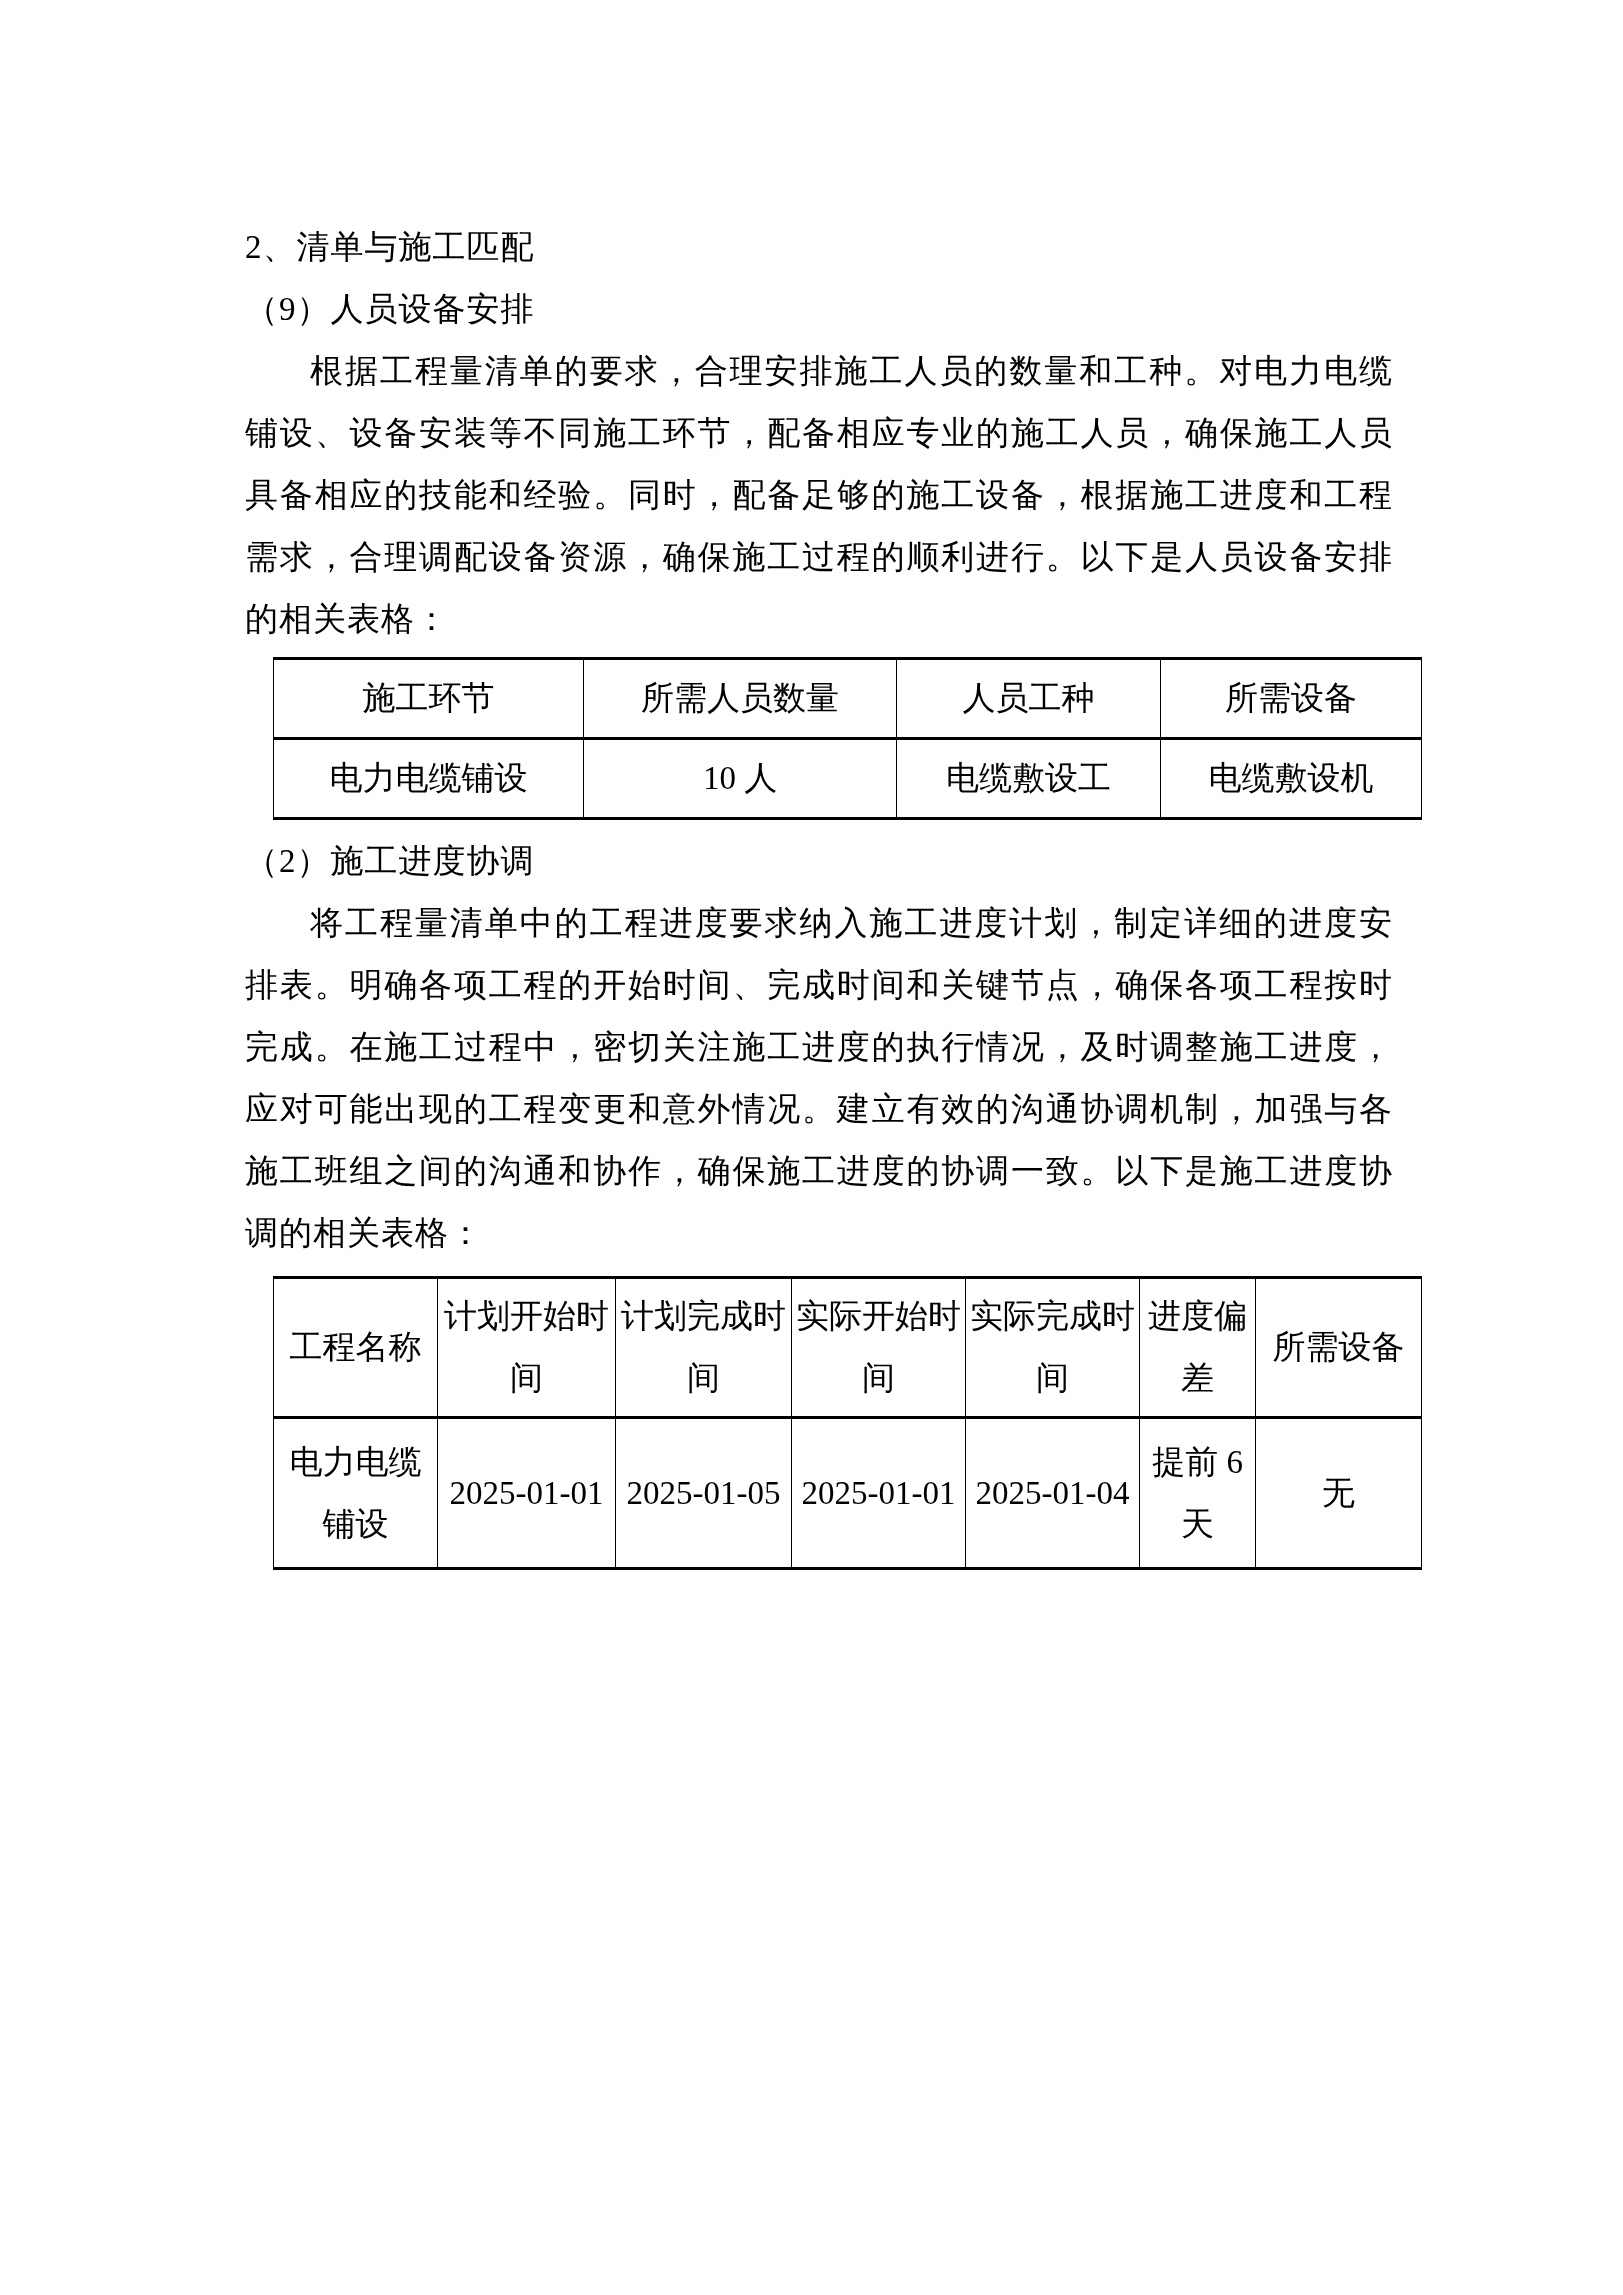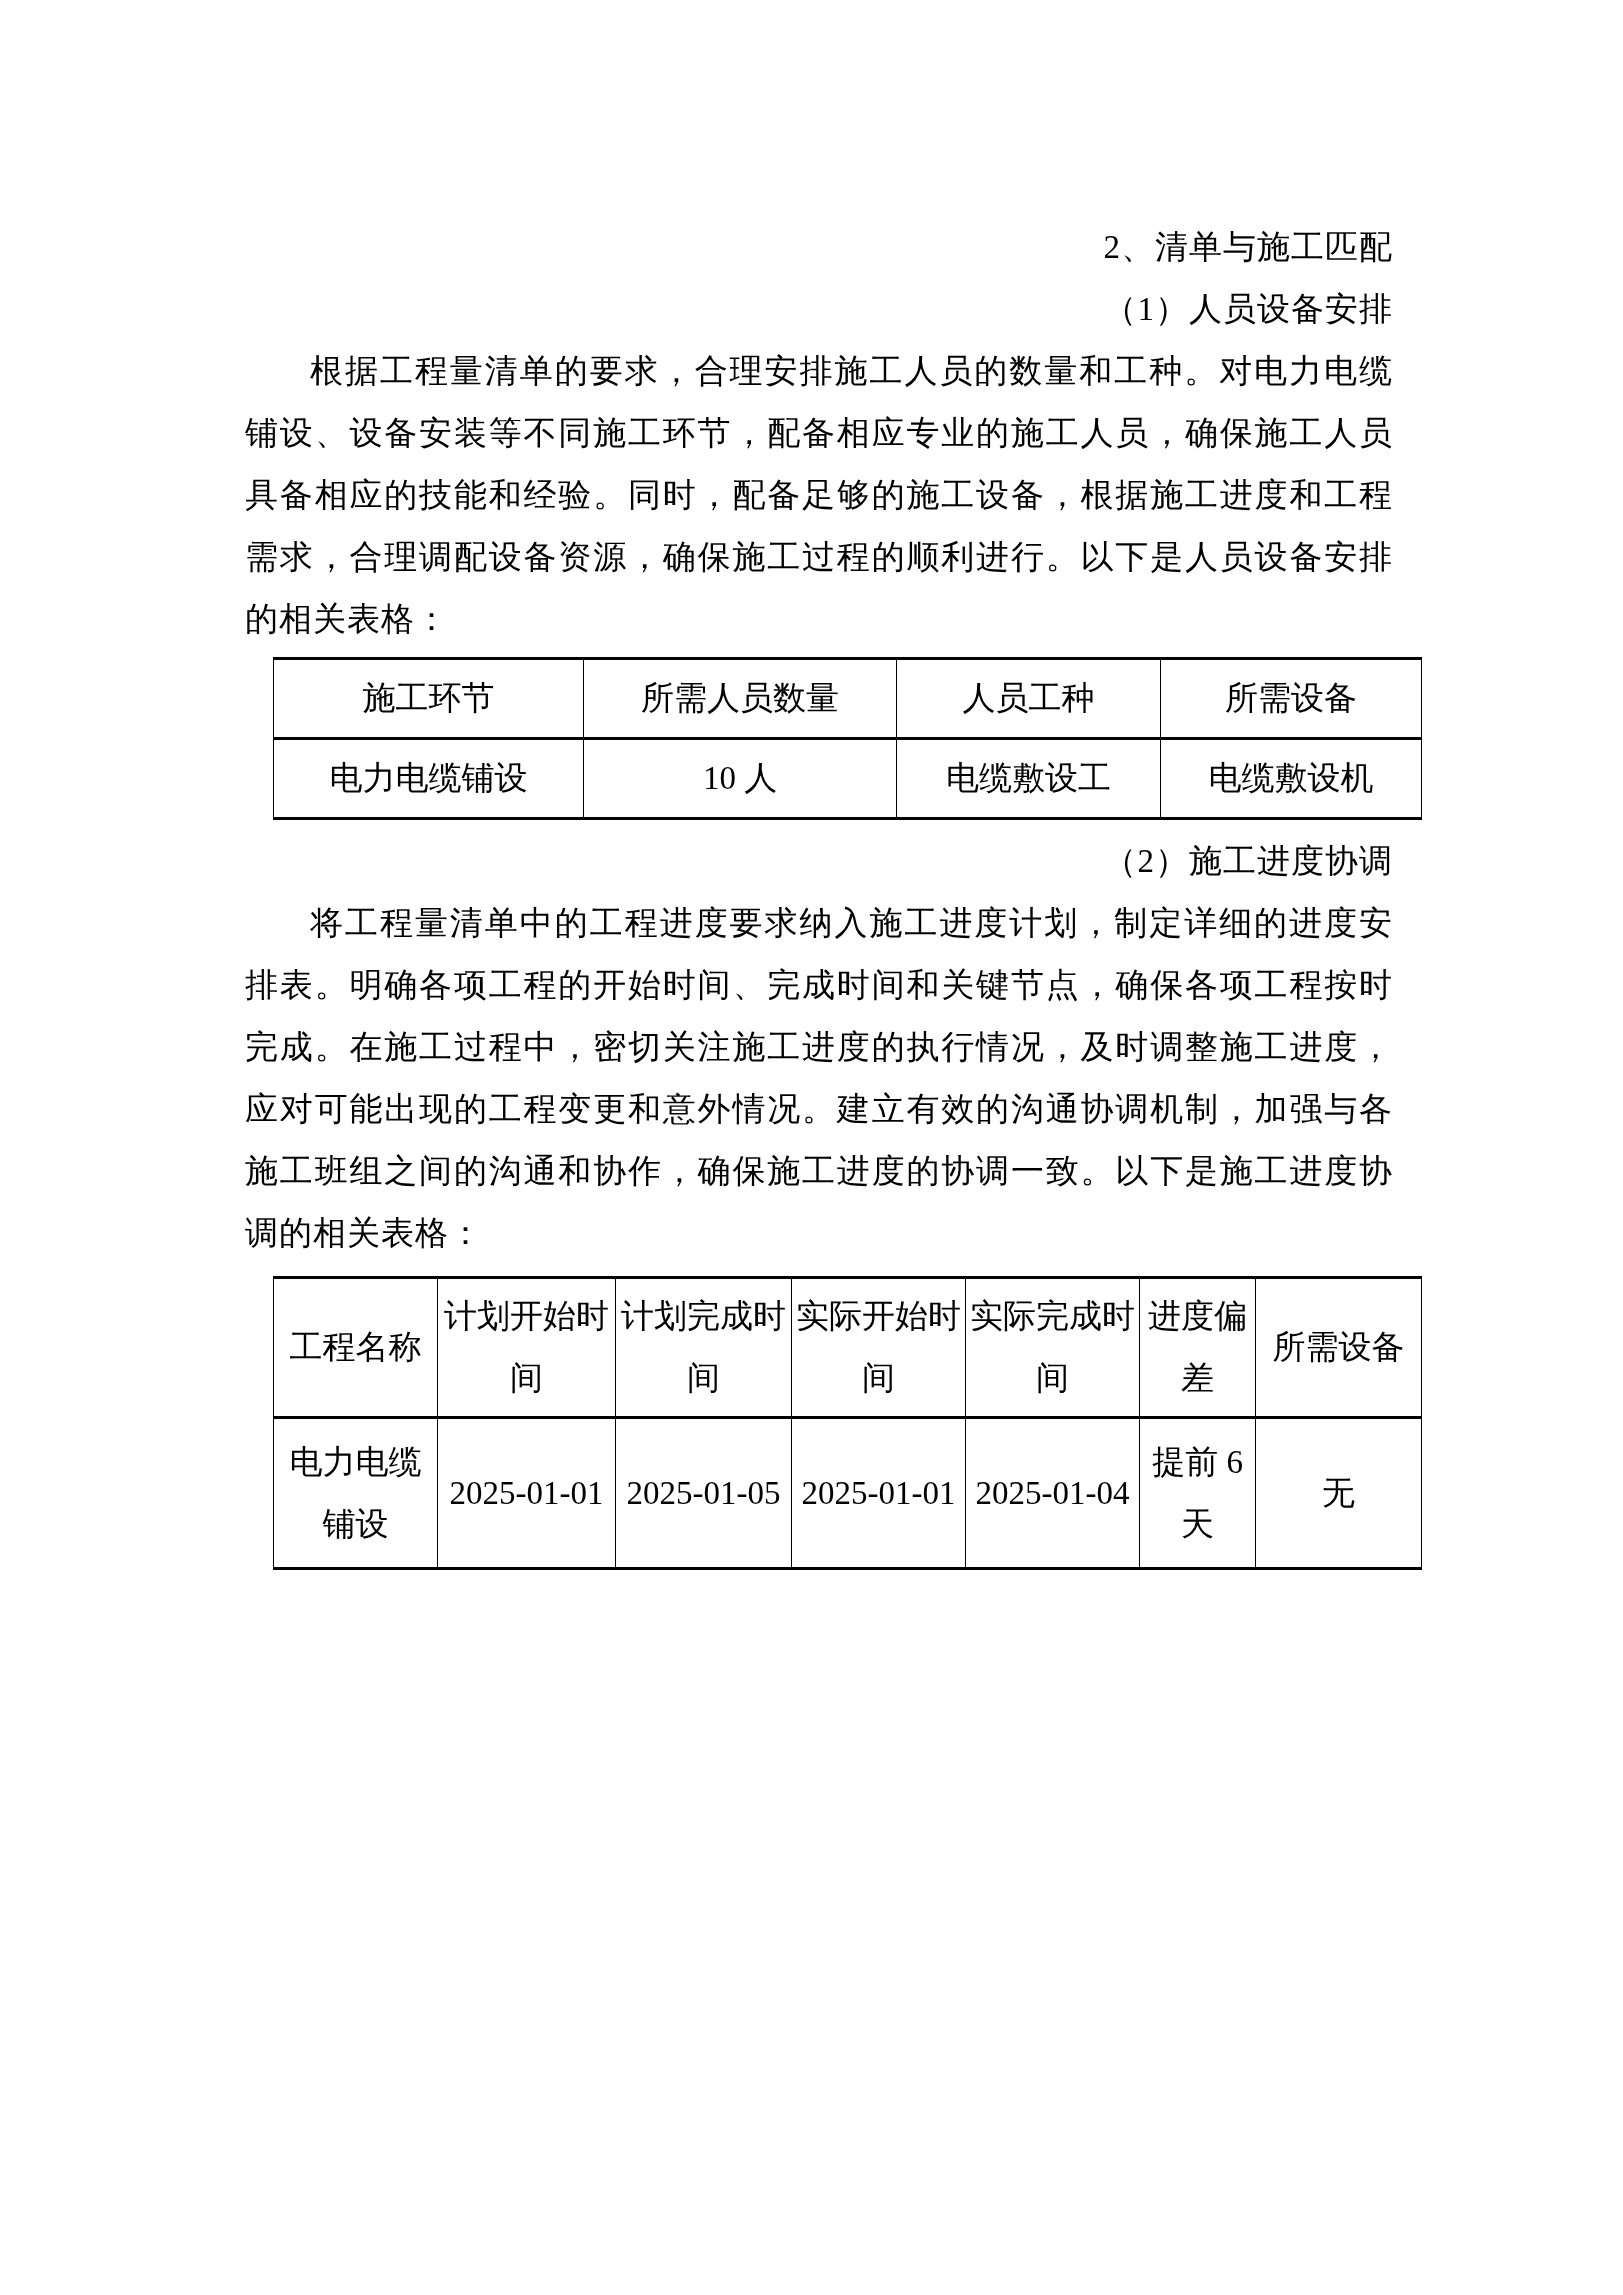--- a/index.html
+++ b/index.html
@@ -23,21 +23,21 @@
   .para {
     margin: 0;
     text-align: justify;
     letter-spacing: 1px;
   }
   .para.indent {
     text-indent: 65px;
   }
   .heading {
     margin: 0;
-    text-align: right;
+    text-align: left;
     letter-spacing: 1px;
   }
   .heading.section {
     margin-top: 31px;
   }
   .heading.sub2 {
     margin-top: 10.5px;
   }
   table {
     border-collapse: collapse;
@@ -64,21 +64,21 @@
   .t2 td.c1 { padding: 0 14.4px; }
 </style>
 </head>
 <body>
 
 <div class="page">
 
 
   <p class="heading section">2、清单与施工匹配</p>
 
-  <p class="heading">（1）人员设备安排</p>
+  <p class="heading">（9）人员设备安排</p>
 
   <p class="para indent">根据工程量清单的要求，合理安排施工人员的数量和工种。对电力电缆铺设、设备安装等不同施工环节，配备相应专业的施工人员，确保施工人员具备相应的技能和经验。同时，配备足够的施工设备，根据施工进度和工程需求，合理调配设备资源，确保施工过程的顺利进行。以下是人员设备安排的相关表格：</p>
 
   <table class="t1">
     <colgroup>
       <col style="width:310px">
         <col style="width:313px">
         <col style="width:264px">
         <col style="width:261px">
     </colgroup>

